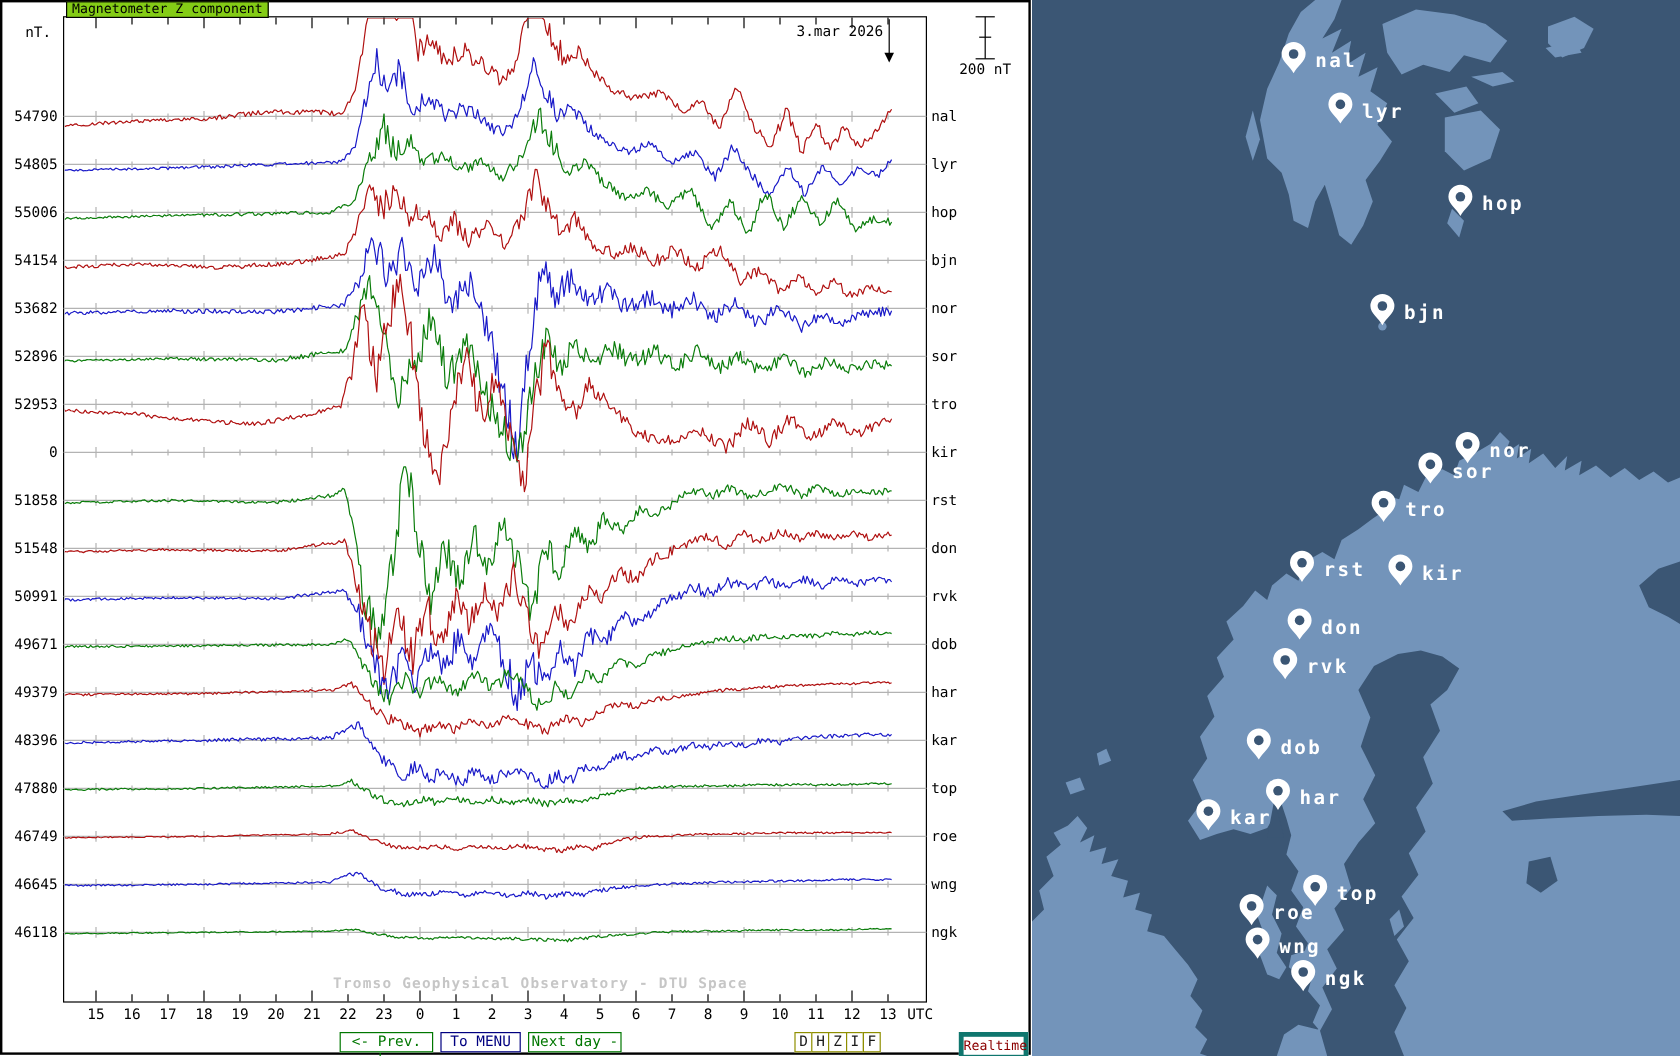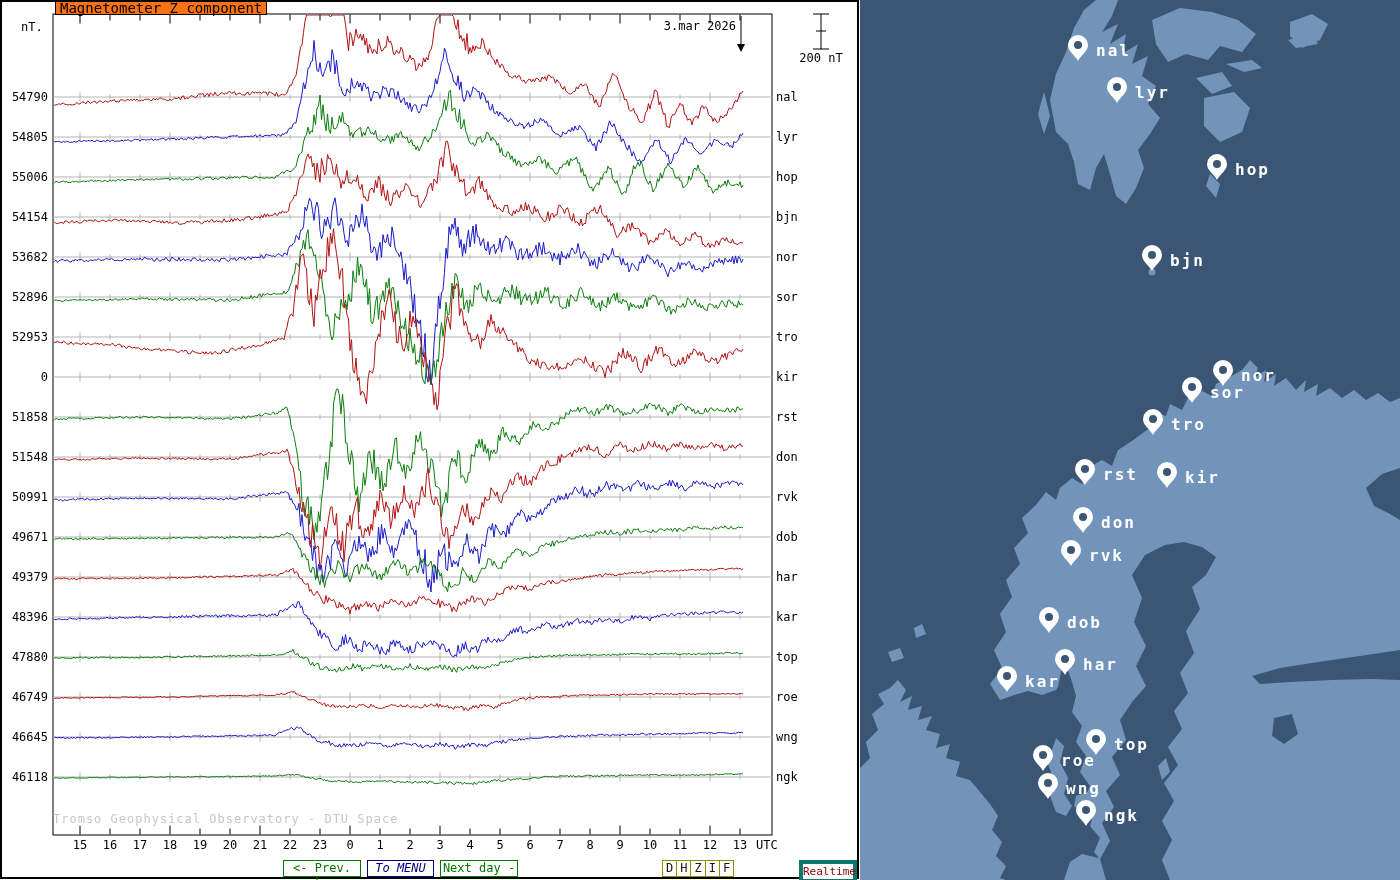--- a/index.html
+++ b/index.html
@@ -1,29 +1,29 @@
 <!DOCTYPE html>
 <html><head>
 <meta charset="utf-8">
 <style>
   html,body{margin:0;padding:0;background:#fff;width:1400px;height:880px;overflow:hidden;
             font-family:"DejaVu Sans Mono","Liberation Mono",monospace;}
   #app{position:relative;width:1400px;height:880px;}
   #left-panel{position:absolute;left:0;top:0;width:860px;height:880px;background:#fff;}
   #chart-svg{position:absolute;left:0;top:0;}
   .title-box{position:absolute;left:55px;top:1px;height:12px;line-height:12px;
-             border:1px solid #000;background:#f97316;padding:0 4px;font-size:14px;color:#000;}
+             border:1px solid #000;background:#84cc16;padding:0 4px;font-size:11px;color:#000;}
   .nt-label{position:absolute;left:21px;top:20px;font-size:12px;color:#000;}
   .date-label{position:absolute;left:558px;top:19px;width:178px;text-align:right;font-size:12px;color:#000;}
-  .footer-credit{position:absolute;left:53px;top:812px;width:570px;text-align:left;
-                 font-size:12px;color:#c6c6c6;letter-spacing:1px;}
+  .footer-credit{position:absolute;left:53px;top:812px;width:570px;text-align:right;
+                 font-size:12px;color:#c6c6c6;letter-spacing:1px;font-weight:bold;}
   .btn{position:absolute;top:860px;height:15px;line-height:15px;text-align:center;
        font-size:12px;background:#fff;cursor:pointer;}
   #btn-prev{left:283px;width:76px;border:1px solid #007700;color:#007700;}
-  #btn-menu{left:367px;width:65px;border:1px solid #000080;color:#000080;font-style:italic;}
+  #btn-menu{left:367px;width:65px;border:1px solid #000080;color:#000080;}
   #btn-next{left:440px;width:76px;border:1px solid #007700;color:#007700;}
   #dhzif{position:absolute;left:662px;top:860px;display:flex;}
   #dhzif .cell{border:1px solid #8f8f00;margin-left:-1px;padding:0 3px;height:15px;
                line-height:15px;font-size:12px;color:#1a1a1a;background:#fff;cursor:pointer;}
   #dhzif .cell:first-child{margin-left:0;}
   #btn-realtime{left:799px;width:50px;border:4px solid #0f766e;color:#8b0000;font-size:11px;text-align:center;}
   #map-panel{position:absolute;left:860px;top:0;width:540px;height:880px;}
   .axtext{font-family:"DejaVu Sans Mono","Liberation Mono",monospace;font-size:12px;fill:#000;}
   .maplab{font-family:"DejaVu Sans Mono","Liberation Mono",monospace;font-size:16px;
           font-weight:bold;letter-spacing:2px;fill:#ffffff;}

